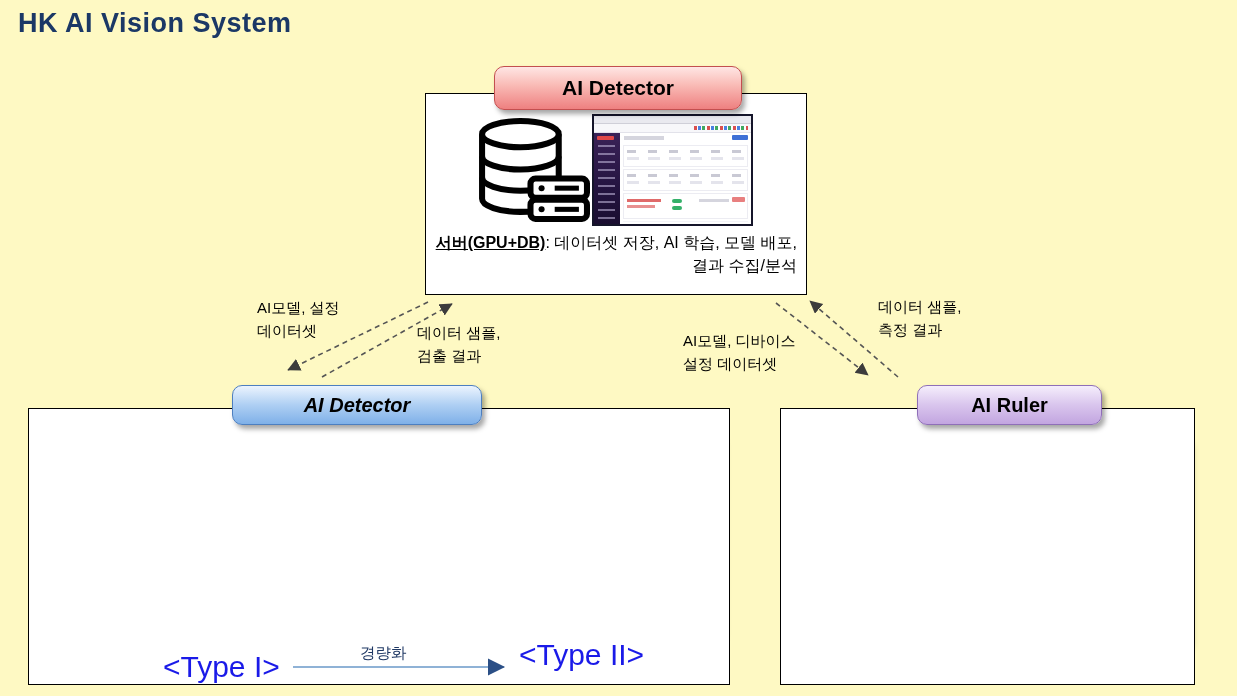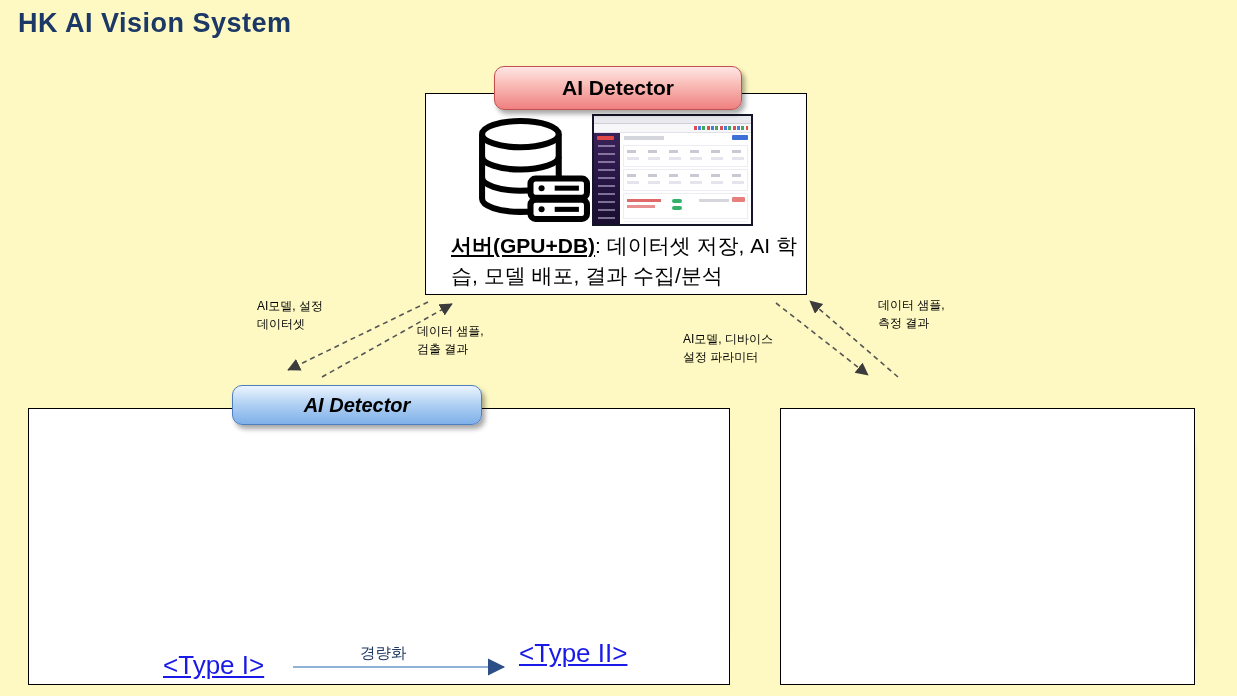--- a/index.html
+++ b/index.html
@@ -24,21 +24,21 @@
   #rul-hdr{left:917px;top:385px;width:183px;height:38px;
           background:linear-gradient(180deg,#f5eefc 0%,#d9c5ed 50%,#c2a5e0 100%);
           border:1.5px solid #8f6fb8;}
 
   #pf-box{left:425px;top:93px;width:380px;height:200px;z-index:2;}
   #det-box{left:28px;top:408px;width:700px;height:275px;z-index:2;}
   #rul-box{left:780px;top:408px;width:413px;height:275px;z-index:2;}
 
   
   #db-icon{left:474px;top:114px;width:116px;height:111px;z-index:3;}
-  #pf-desc{left:451px;top:231px;width:368px;font-size:21px;line-height:1.45;z-index:3;}
+  #pf-desc{left:429px;top:231px;width:368px;font-size:16px;line-height:1.45;z-index:3;text-align:right;}
   .bold-u{font-weight:bold;text-decoration:underline;}
 
   
   #dash{left:592px;top:114px;width:161px;height:112px;border:2px solid #15152a;background:#fff;z-index:3;box-sizing:border-box;}
   .dm-top{height:7px;background:#e9e9ef;border-bottom:1px solid #cfcfd8;}
   .dm-nav{position:relative;height:8px;background:#f7f7fa;border-bottom:1px solid #e2e2ea;}
   .dm-navdots{position:absolute;right:3px;top:2px;width:54px;height:4px;
     background:repeating-linear-gradient(90deg,#d94f4f 0 3px,#fff 3px 4px,#4a7fe0 4px 7px,#fff 7px 8px,#40a860 8px 11px,#fff 11px 13px);}
   .dm-flex{display:flex;height:91px;}
   .dm-side{position:relative;width:26px;background:linear-gradient(180deg,#3a2258 0%,#241440 60%,#1a0e30 100%);}
@@ -60,21 +60,21 @@
   .dm-green{position:absolute;top:5px;left:48px;width:10px;height:4px;background:#35b06a;border-radius:2px;}
   .dm-green2{position:absolute;top:12px;left:48px;width:10px;height:4px;background:#35b06a;border-radius:2px;}
   .dm-gray3{position:absolute;top:5px;right:18px;width:30px;height:3px;background:#d5d5de;}
   .dm-redbtn{position:absolute;top:3px;right:2px;width:13px;height:5px;background:#e87f7f;border-radius:1px;}
   #dm-tb{position:absolute;top:88px;left:3px;right:3px;bottom:2px;
     background:repeating-linear-gradient(180deg,#f4f4f8 0 5px,#fff 5px 9px);}
   .dm-chips{position:absolute;top:89px;right:4px;width:22px;bottom:3px;
     background:repeating-linear-gradient(180deg,#7fa7e8 0 4px,transparent 4px 9px);}
 
   
-  .elabel{font-size:12px;line-height:1.5;color:#000;z-index:5;}
+  .elabel{font-size:15px;line-height:1.5;color:#000;z-index:5;}
   #el1{left:257px;top:297px;} #el2{left:417px;top:322px;}
   #el3{left:683px;top:330px;} #el4{left:878px;top:296px;}
 
   
   #ic-router{left:44px;top:438px;width:74px;height:68px;}
   #ic-webcam{left:52px;top:513px;width:58px;height:57px;}
   #ic-monitor{left:42px;top:572px;width:78px;height:74px;}
   .conn{width:3px;background:#000;}
   #cn1{left:80px;top:504px;height:11px;} #cn2{left:80px;top:568px;height:8px;}
   .klabel{font-size:20px;line-height:1.3;color:#000;}
@@ -124,21 +124,21 @@
     border-radius:8px;transform:rotate(-27deg);overflow:hidden;}
   .p2-r{position:absolute;left:6px;height:4px;border-radius:2px;}
   .p2-r1{top:8px;width:70px;background:#8a97e0;}
   .p2-r2{top:17px;width:92px;background:#aab4e8;}
   .p2-r3{top:26px;width:60px;background:#7a88da;}
   .p2-r4{top:35px;width:84px;background:#b8c0ec;}
   .p2-chip{position:absolute;left:6px;top:46px;width:34px;height:7px;background:#5a30d8;border-radius:2px;}
   .p2-clamp{position:absolute;left:8px;top:116px;width:20px;height:28px;background:#111;transform:rotate(-27deg);}
 
   
-  .typelabel{font-size:26px;color:#1a1ae8;z-index:5;text-decoration:underline;}
+  .typelabel{font-size:30px;color:#1a1ae8;z-index:5;}
   #lb-type1{left:163px;top:650px;} #lb-type2{left:519px;top:638px;}
   #lb-trans{left:360px;top:643px;font-size:15.5px;color:#1f3864;z-index:6;}
 
   
   #ic-rmonitor{left:812px;top:438px;width:76px;height:76px;}
   #lb-rmon{left:900px;top:462px;}
   #cn3{left:848px;top:505px;height:16px;}
   #rp-dark{left:800px;top:520px;width:44px;height:84px;border-radius:5px;
     background:linear-gradient(160deg,#5d5d5d 0%,#3c3c3c 60%,#2e2e2e 100%);}
   .rd-dot{position:absolute;left:6px;width:8px;height:8px;border-radius:50%;background:#141414;box-shadow:inset 0 0 0 2px #555;}
@@ -250,21 +250,21 @@
   <div class="abs elabel" id="el1">
     <div>AI모델, 설정</div>
     <div>데이터셋</div>
   </div>
   <div class="abs elabel" id="el2">
     <div>데이터 샘플,</div>
     <div>검출 결과</div>
   </div>
   <div class="abs elabel" id="el3">
     <div>AI모델, 디바이스</div>
-    <div>설정 파라미터</div>
+    <div>설정 데이터셋</div>
   </div>
   <div class="abs elabel" id="el4">
     <div>데이터 샘플,</div>
     <div>측정 결과</div>
   </div>
 
   <div class="abs frame" id="det-box"></div>
   <div class="abs hdr" id="det-hdr">AI Detector</div>
 
   <svg class="abs" id="ic-router" viewBox="0 0 100 90">
@@ -350,20 +350,21 @@
       <div class="p2-chip"></div>
     </div>
     <div class="p2-clamp"></div>
   </div>
 
   <div class="abs typelabel" id="lb-type1">&lt;Type I&gt;</div>
   <div class="abs" id="lb-trans">경량화</div>
   <div class="abs typelabel" id="lb-type2">&lt;Type II&gt;</div>
 
   <div class="abs frame" id="rul-box"></div>
+  <div class="abs hdr" id="rul-hdr">AI Ruler</div>
 
   <svg class="abs" id="ic-rmonitor" viewBox="0 0 100 100">
     <rect x="3" y="4" width="94" height="58" rx="3" fill="#fff" stroke="#000" stroke-width="6"></rect>
     <line x1="4" y1="51" x2="96" y2="51" stroke="#000" stroke-width="4"></line>
     <line x1="13" y1="25" x2="28" y2="10" stroke="#000" stroke-width="4"></line>
     <line x1="20" y1="29" x2="35" y2="14" stroke="#000" stroke-width="4"></line>
     <path d="M45 62 L42 78 L58 78 L55 62 Z" fill="#fff" stroke="#000" stroke-width="5"></path>
     <ellipse cx="50" cy="86" rx="21" ry="8" fill="#fff" stroke="#000" stroke-width="6"></ellipse>
   </svg>
   <div class="abs klabel" id="lb-rmon">모니터</div>

